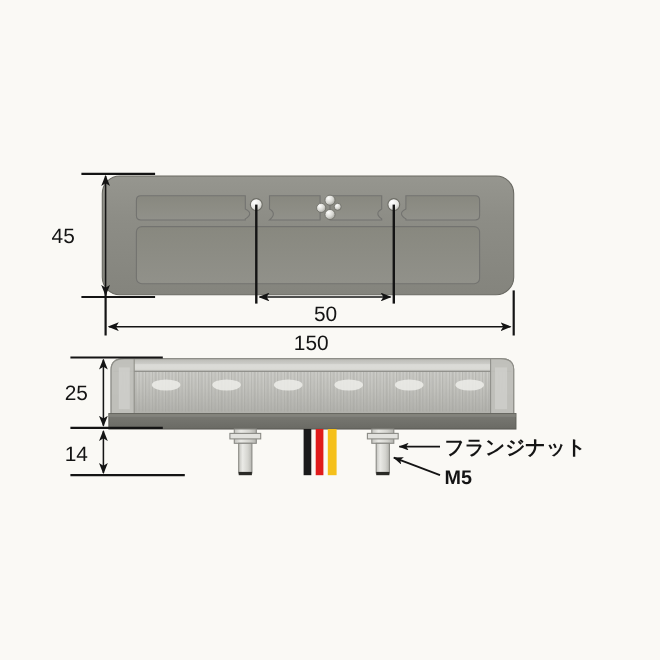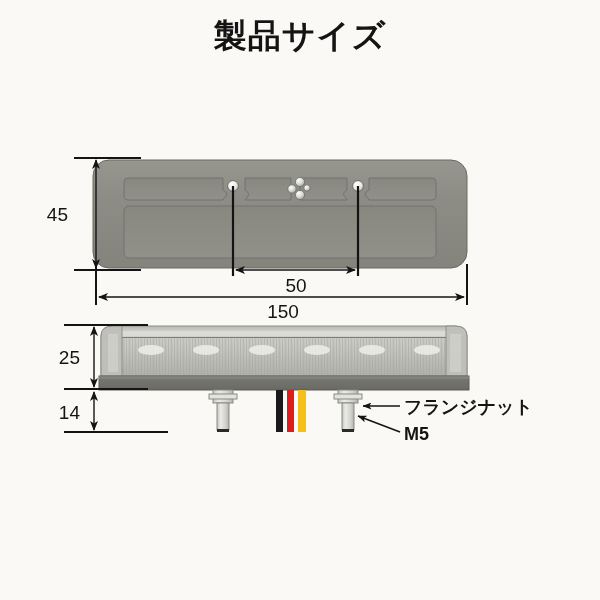--- a/index.html
+++ b/index.html
@@ -54,21 +54,20 @@
     font-size: 18px;
     fill: #141414;
     font-weight: bold;
   }
 </style>
 </head>
 <body>
 
 <div id="page">
 
-  <div id="title">製品サイズ</div>
 
   <svg id="diagram" width="600" height="600" viewBox="0 0 600 600">
 
     <defs>
 
       <linearGradient id="bodyGrad" x1="0" y1="0" x2="0" y2="1">
         <stop offset="0%" stop-color="#96968f"></stop>
         <stop offset="35%" stop-color="#8d8d86"></stop>
         <stop offset="100%" stop-color="#84847d"></stop>
       </linearGradient>

